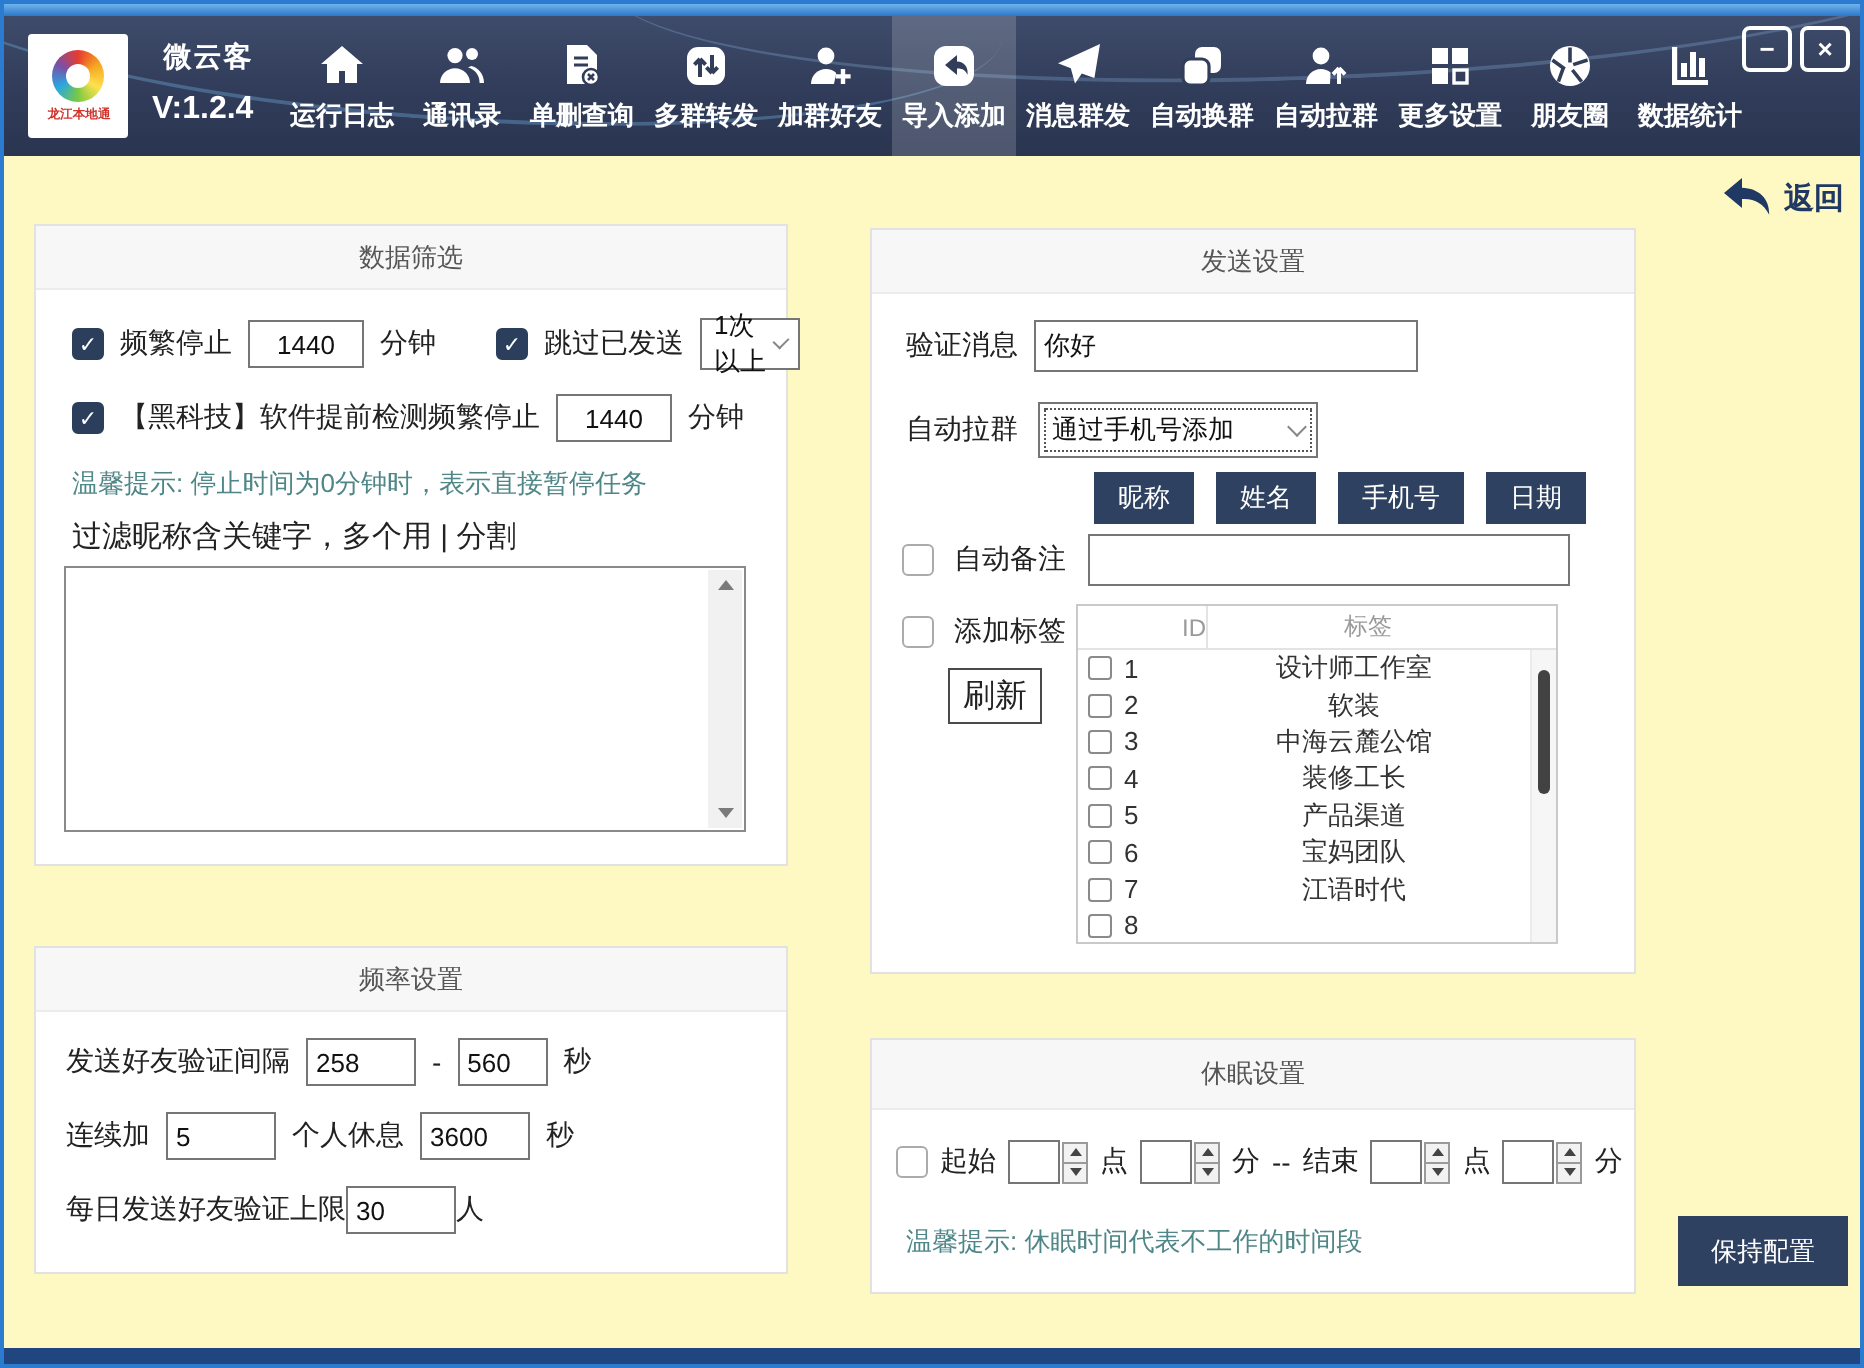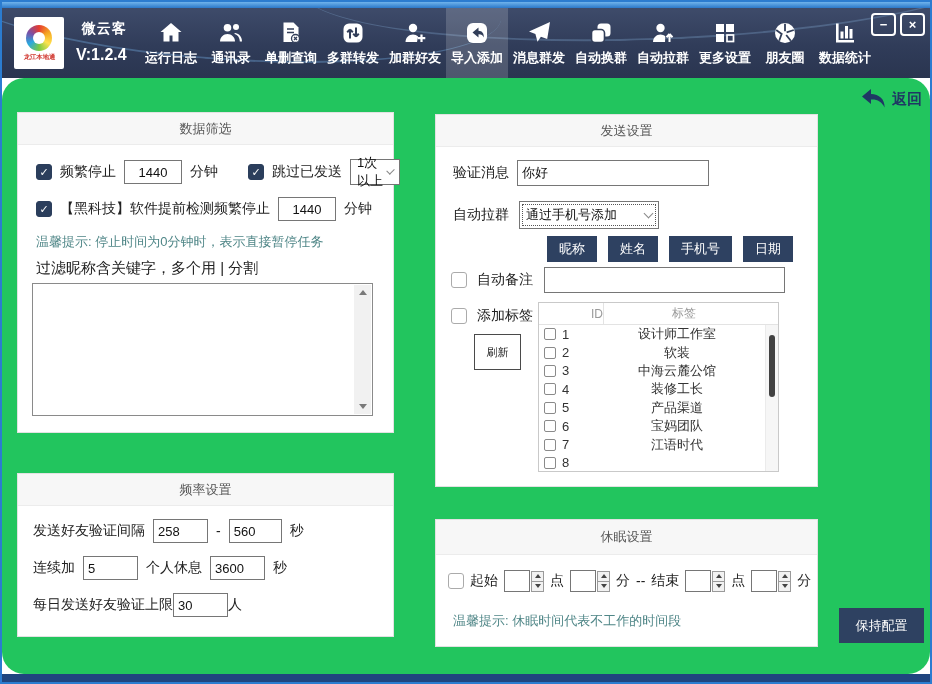--- a/index.html
+++ b/index.html
@@ -33,21 +33,21 @@
               gap:3px; padding:0 5px; min-width:58px; cursor:pointer; }
   .nav-item.active { background:rgba(255,255,255,.17); }
   .nav-icon { width:26px; height:26px; display:flex; align-items:center; justify-content:center; }
   .nav-icon svg { width:24px; height:24px; fill:#fff; }
   .nav-label { font-size:13px; font-weight:bold; color:#fff; white-space:nowrap; }
   .win-controls { position:absolute; top:5px; right:5px; display:flex; gap:4px; z-index:7; }
   .win-btn { width:25px; height:23px; border:2px solid #fff; border-radius:4px; background:transparent;
              color:#fff; font-size:13px; font-weight:bold; display:flex; align-items:center;
              justify-content:center; line-height:1; cursor:pointer; }
   
-  .main { position:absolute; top:76px; left:0; right:0; bottom:8px; background:#22c55e;border-radius:22px; }
+  .main { position:absolute; top:76px; left:0; right:0; bottom:8px; background:#fef9c3; }
   .bottom-strip { position:absolute; left:0; right:0; bottom:0; height:8px; background:#20457f; }
   .back { position:absolute; top:10px; right:8px; display:flex; align-items:center; gap:5px; cursor:pointer; }
   .back svg { width:26px; height:22px; fill:#1f3864; }
   .back span { font-size:15px; font-weight:bold; color:#1f3864; }
   .panel { position:absolute; border:1px solid #e2e2e2; background:#fff; }
   .panel-head { height:32px; background:#f7f7f7; border-bottom:1px solid #ececec; display:flex;
                 align-items:center; justify-content:center; font-size:13px; color:#565656; }
   .row { position:absolute; display:flex; align-items:center; }
   .lbl { font-size:14px; color:#222; white-space:nowrap; }
   .hint { position:absolute; font-size:13px; color:#4f8687; white-space:nowrap; }
@@ -94,22 +94,22 @@
   .spin { display:flex; align-items:center; }
   .spin input { width:26px; height:22px; border:1px solid #767676; font-size:13px; padding:0 2px; }
   .spin-btns { display:flex; flex-direction:column; margin-left:1px; }
   .spin-btns i { width:13px; height:11px; border:1px solid #9a9a9a; background:#f2f2f2;
                  display:flex; align-items:center; justify-content:center; cursor:pointer; }
   .spin-btns i + i { margin-top:-1px; }
   .s-up { width:0; height:0; border-left:3px solid transparent; border-right:3px solid transparent;
           border-bottom:4px solid #444; }
   .s-dn { width:0; height:0; border-left:3px solid transparent; border-right:3px solid transparent;
           border-top:4px solid #444; }
-  .refresh-btn { position:absolute; width:47px; height:36px; background:#fff; border:1px solid #4a4a4a;
-                 font-size:11px; color:#222; cursor:pointer; font-family:inherit; }
+  .refresh-btn { position:absolute; width:47px; height:28px; background:#fff; border:1px solid #4a4a4a;
+                 font-size:16px; color:#222; cursor:pointer; font-family:inherit; }
   .save-btn { position:absolute; left:837px; top:530px; width:85px; height:35px; background:#2e4161;
               color:#fff; border:none; font-size:13px; cursor:pointer; font-family:inherit; }
 </style>
 </head>
 <body>
 
 <div class="window">
   <div class="top-blue"></div>
 
   <div class="titlebar">
@@ -296,21 +296,21 @@
       </div>
     </div>
 
     <div class="panel" style="left:15px; top:395px; width:377px; height:164px;">
       <div class="panel-head">频率设置</div>
 
       <div class="row" style="left:15px; top:45px; gap:8px;">
         <span class="lbl">发送好友验证间隔</span>
         <input class="tin" style="width: 55px;" value="258">
         <span class="lbl">-</span>
-        <input class="tin" style="width: 53px;" value="560">
+        <input class="tin" style="width: 45px;" value="560">
         <span class="lbl">秒</span>
       </div>
 
       <div class="row" style="left:15px; top:82px; gap:8px;">
         <span class="lbl">连续加</span>
         <input class="tin" style="width: 55px;" value="5">
         <span class="lbl">个人休息</span>
         <input class="tin" style="width: 55px;" value="3600">
         <span class="lbl">秒</span>
       </div>

